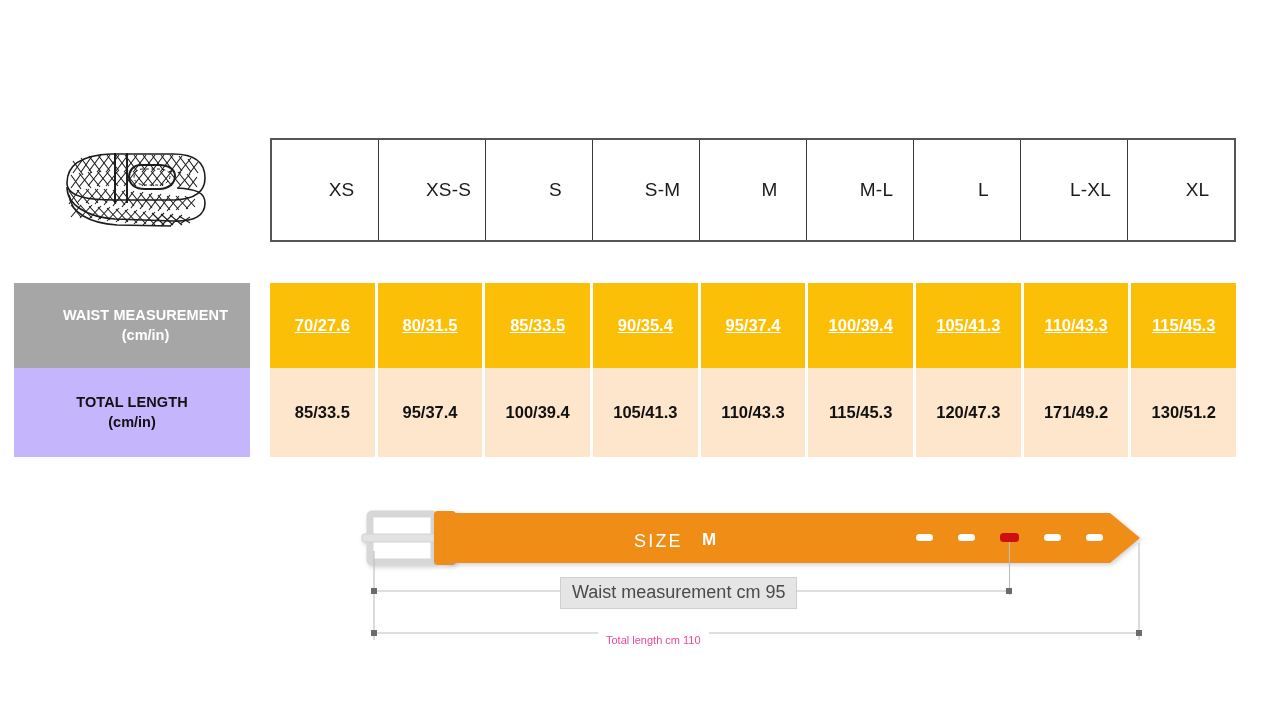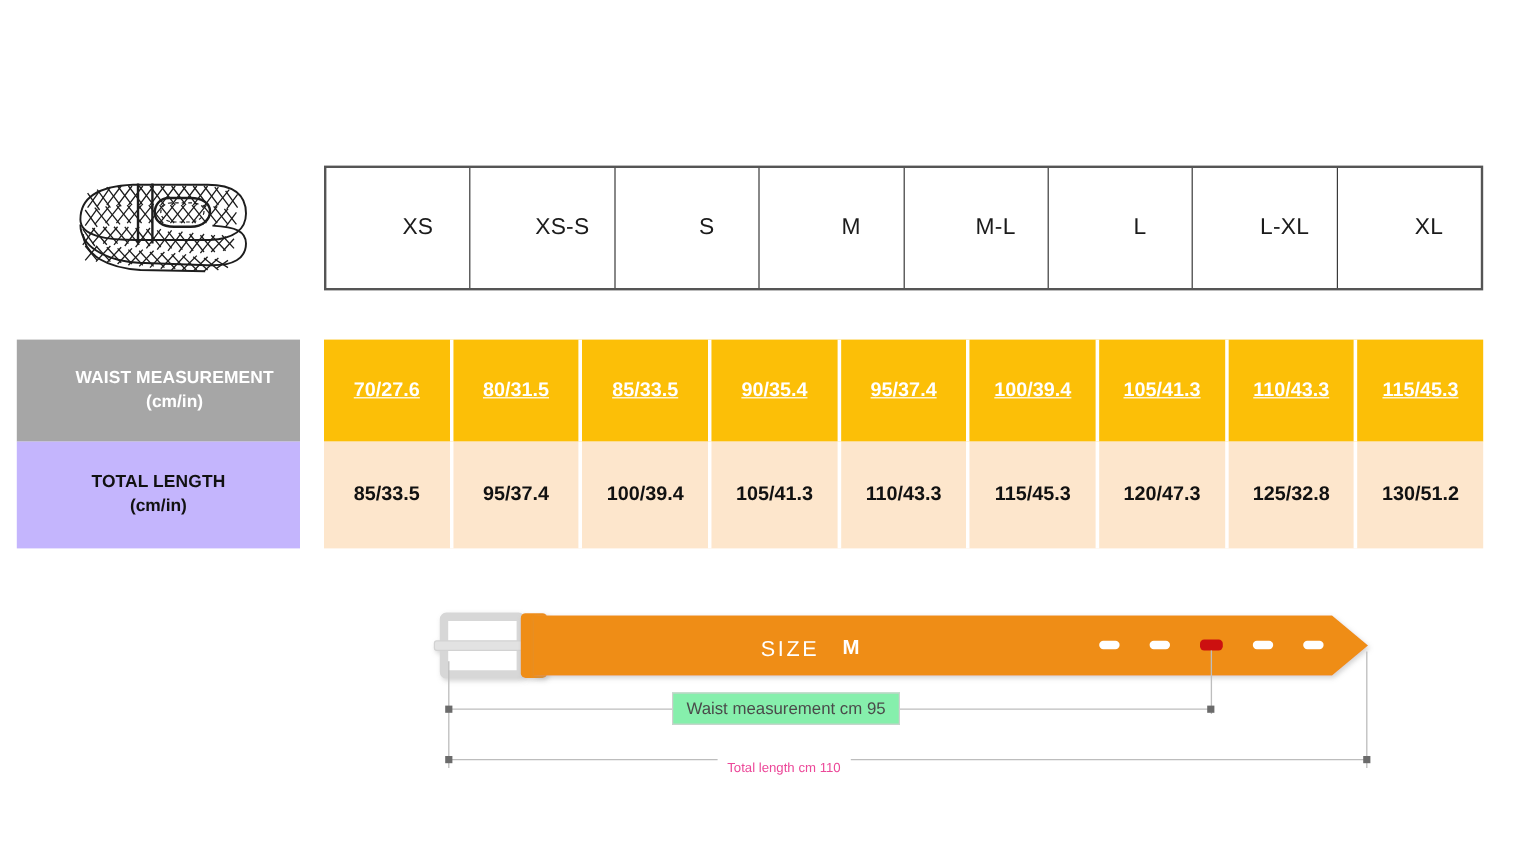--- a/index.html
+++ b/index.html
@@ -80,22 +80,22 @@
     font-size: 18px; color: #ffffff; letter-spacing: 2.2px;
     font-weight: 300;
   }
   .belt-label-m {
     position: absolute; left: 702px; top: 530px;
     font-size: 17px; color: #ffffff; font-weight: bold;
   }
   .callout-waist {
     position: absolute; left: 560px; top: 577px;
     padding: 4px 11px 5px 11px;
-    border: 1px solid #cfcfcf; background: #86efac;
-    font-size: 14px; color: #4a4a4a; white-space: nowrap;
+    border: 1px solid #cfcfcf; background: #e5e5e5;
+    font-size: 18px; color: #4a4a4a; white-space: nowrap;
   }
   .callout-total {
     position: absolute; left: 598px; top: 632px;
     padding: 2px 8px; background: #ffffff;
     font-size: 11px; color: #ec4899; white-space: nowrap;
   }
 </style>
 </head>
 <body>
 
@@ -153,20 +153,21 @@
         <path d="M88 26 C82 26 79 30 79 34 C79 39 84 42 91 42 L103 42
                  C110 42 115 38 115 33 C115 28 110 26 103 26 Z" stroke-width="1" stroke-dasharray="3 2.5"></path>
       </g>
     </svg>
   </div>
 
   <div class="size-header">
     <div class="hcell">XS</div>
     <div class="hcell">XS-S</div>
     <div class="hcell">S</div>
+    <div class="hcell">S-M</div>
     <div class="hcell">M</div>
     <div class="hcell">M-L</div>
     <div class="hcell">L</div>
     <div class="hcell">L-XL</div>
     <div class="hcell">XL</div>
   </div>
 
   <div class="rowgroup">
 
     <div class="datarow row-waist">
@@ -193,21 +194,21 @@
         <span class="l2">(cm/in)</span>
       </div>
       <div class="cells">
         <div class="dcell">85/33.5</div>
         <div class="dcell">95/37.4</div>
         <div class="dcell">100/39.4</div>
         <div class="dcell">105/41.3</div>
         <div class="dcell">110/43.3</div>
         <div class="dcell">115/45.3</div>
         <div class="dcell">120/47.3</div>
-        <div class="dcell">125/32.8</div>
+        <div class="dcell">171/49.2</div>
         <div class="dcell">130/51.2</div>
       </div>
     </div>
 
   </div>
 
   <div class="belt-diagram">
     <svg viewBox="0 0 820 160" width="820" height="160" aria-hidden="true">
       <defs>
         <filter id="softshadow" x="-20%" y="-20%" width="150%" height="160%">

